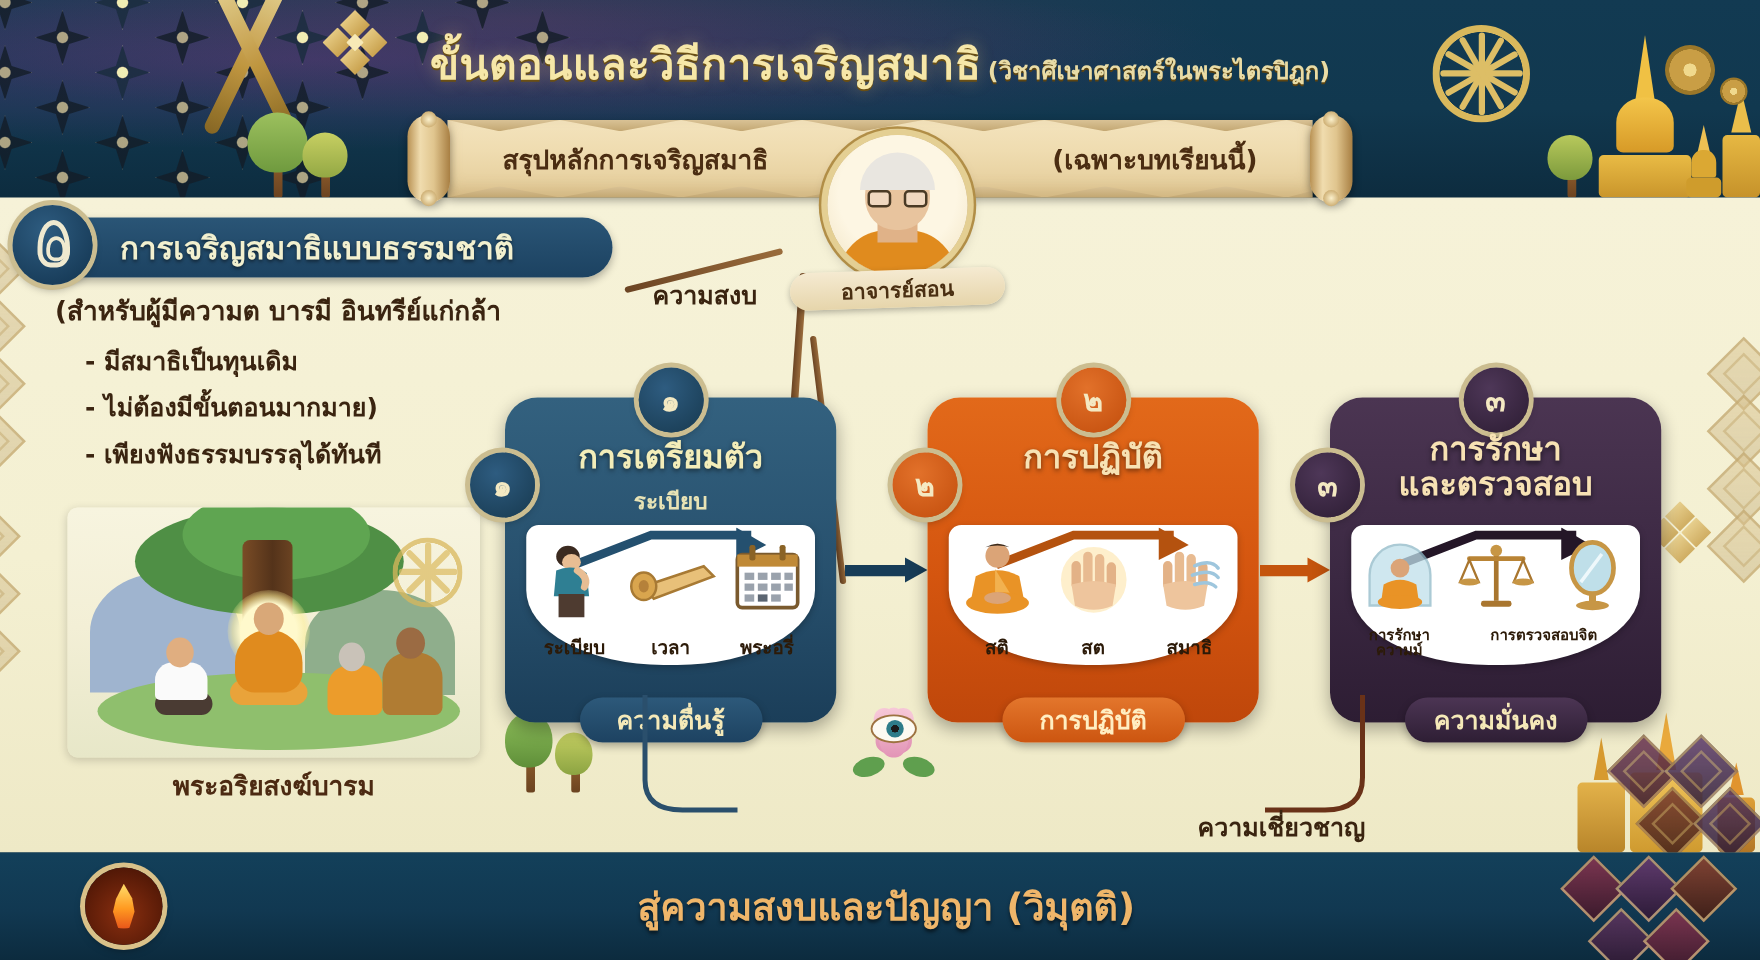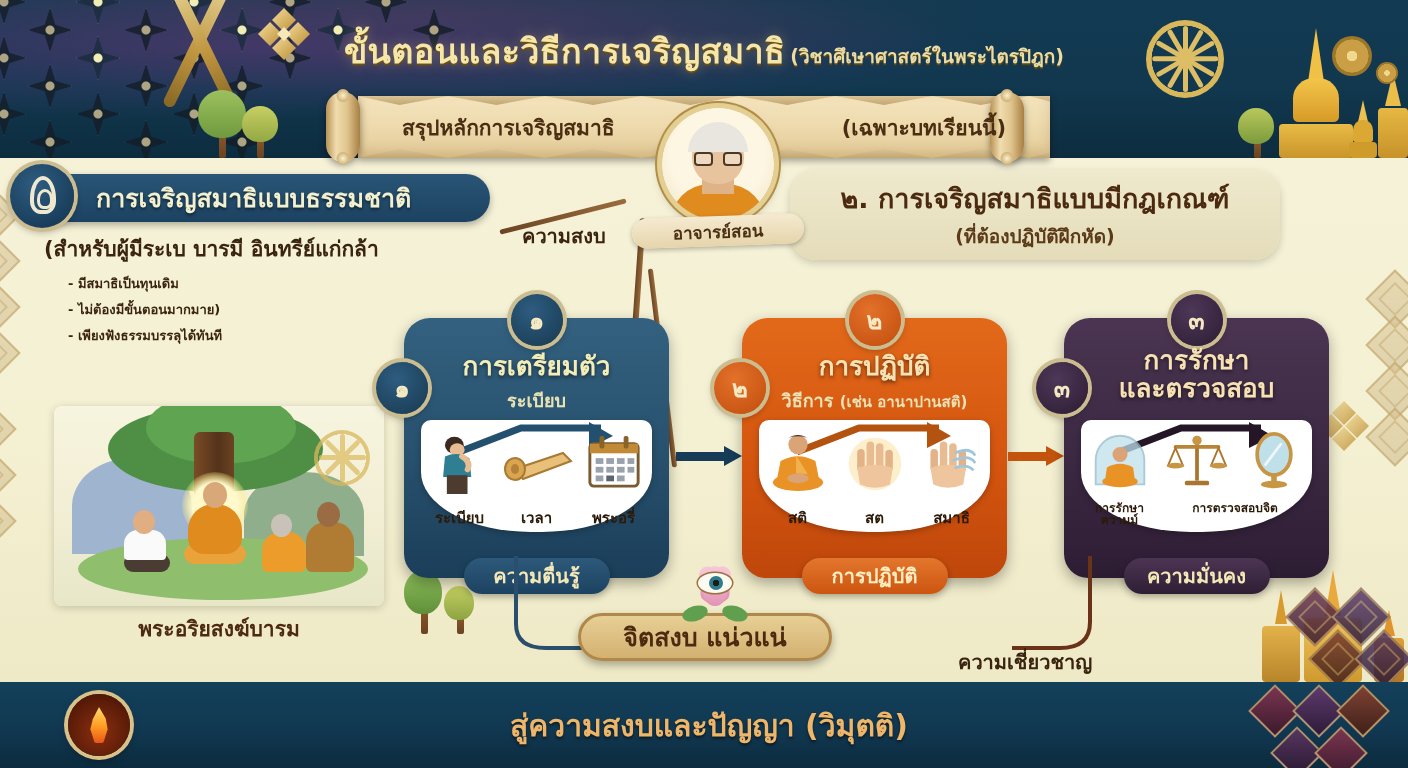--- a/index.html
+++ b/index.html
@@ -104,21 +104,21 @@
     position:absolute; top:6px; width:56px; height:56px;
   }
   .title-orn .petal {
     position:absolute; left:50%; top:50%; width:24px; height:24px; margin:-12px 0 0 -12px;
     background:linear-gradient(135deg,#f3dd9b,#bc8f36);
     clip-path:polygon(50% 0,100% 50%,50% 100%,0 50%);
   }
 
   
   .scroll {
-    position:absolute; left:326px; top:96px; width:698px; height:62px; z-index:14;
+    position:absolute; left:326px; top:96px; width:756px; height:62px; z-index:14;
   }
   .scroll-body {
     position:absolute; left:32px; top:0; width:692px; height:62px;
     background:linear-gradient(180deg,#f3e3bd 0%, #efdcb0 40%, #e3cb98 100%);
     box-shadow:inset 0 -6px 12px rgba(150,110,50,.25), 0 3px 7px rgba(0,0,0,.35);
   }
   .scroll-body:before, .scroll-body:after {
     content:""; position:absolute; left:0; width:100%; height:9px;
     background:linear-gradient(180deg,#d9c295,#c3a772);
   }
@@ -207,21 +207,21 @@
   .ear-badge .ear:after {
     content:""; position:absolute; left:3px; top:9px; width:10px; height:14px;
     border:3px solid #efe9cf; border-radius:50% 50% 40% 40%;
   }
 
   .nat-body {
     position:absolute; left:44px; top:74px; width:440px;
     color:#3a2410;
   }
   .nat-lead { font-size:21px; font-weight:bold; margin-bottom:8px; }
-  .nat-list li { list-style:none; font-size:13px; font-weight:bold; margin:5px 0 5px 24px; }
+  .nat-list li { list-style:none; font-size:20px; font-weight:bold; margin:5px 0 5px 24px; }
 
   
   .scene {
     position:absolute; left:54px; top:248px; width:330px; height:200px;
     border-radius:8px; overflow:hidden;
     background:linear-gradient(180deg,#f7f4df 0%, #f3efd6 48%, #e7e7c8 100%);
     box-shadow:0 2px 8px rgba(0,0,0,.18);
   }
   .sc-hill { position:absolute; border-radius:50% 50% 0 0; }
   .sc-ground { position:absolute; left:24px; bottom:6px; width:290px; height:62px; border-radius:50%; background:#8fbf6d; }
@@ -574,21 +574,21 @@
     </div>
 
     <div class="nat-head">
       <span>การเจริญสมาธิแบบธรรมชาติ</span>
     </div>
     <div class="ear-badge">
         <span class="ear"></span>
       </div>
 
     <div class="nat-body">
-      <div class="nat-lead">(สำหรับผู้มีระเบ บารมี อินทรีย์แก่กล้า</div>
+      <div class="nat-lead">(สำหรับผู้มีความต บารมี อินทรีย์แก่กล้า</div>
       <ul class="nat-list">
         <li>- มีสมาธิเป็นทุนเดิม</li>
         <li>- ไม่ต้องมีขั้นตอนมากมาย)</li>
         <li>- เพียงฟังธรรมบรรลุได้ทันที</li>
       </ul>
     </div>
 
     <div class="scene">
       <div class="sc-hill" style="left:18px;top:52px;width:120px;height:96px;background:#9fb4cf"></div>
       <div class="sc-hill" style="left:190px;top:66px;width:120px;height:84px;background:#8fae8c"></div>
@@ -617,24 +617,20 @@
         </div>
       <div class="wheel sc-wheel">
         <i style="transform:rotate(0deg)"></i>
           <i style="transform:rotate(45deg)"></i>
         <i style="transform:rotate(90deg)"></i>
           <i style="transform:rotate(135deg)"></i>
       </div>
     </div>
     <div class="scene-cap">พระอริยสงฆ์บารม</div>
 
-    <div class="rule-head">
-      <div class="t1">๒. การเจริญสมาธิแบบมีกฎเกณฑ์</div>
-      <div class="t2">(ที่ต้องปฏิบัติฝึกหัด)</div>
-    </div>
 
     <div class="midlabel" style="left:522px;top:62px">ความสงบ</div>
 
     <div class="vine" style="left:630px;top:60px;width:6px;height:280px;transform:rotate(4deg)"></div>
     <div class="vine" style="left:660px;top:110px;width:5px;height:200px;transform:rotate(-7deg)"></div>
     <div class="vine" style="left:498px;top:56px;width:130px;height:5px;transform:rotate(-14deg)"></div>
 
     <div class="card c1">
       <div class="badge-top">๑</div>
       <div class="badge-side">๑</div>
@@ -696,24 +692,20 @@
 
     <div class="bigArrow" style="left:676px;top:288px;width:66px">
       <div class="bar" style="background:#173c57"></div>
       <div class="tip" style="border-left:18px solid #173c57"></div>
     </div>
 
     <div class="card c2">
       <div class="badge-top">๒</div>
       <div class="badge-side">๒</div>
       <div class="ttl">การปฏิบัติ</div>
-      <div class="sub">
-        <span>วิธีการ</span>
-        <span class="small">(เช่น อานาปานสติ)</span>
-      </div>
 
       <div class="icon-panel">
         <svg class="innerArrow" viewBox="0 0 172 34">
           <path d="M8 30 L70 6 L150 6" stroke="#b4520f" stroke-width="7" fill="none"></path>
           <path d="M138 0 L162 14 L138 26 Z" fill="#b4520f"></path>
         </svg>
         <div class="icon-row">
           <div class="icon-cell">
             <svg viewBox="0 0 64 62" width="62" height="60" style="position:absolute;left:50%;margin-left:-31px;top:4px">
               <circle cx="32" cy="13" r="10" fill="#dba477"></circle>
@@ -826,21 +818,20 @@
   </div>
 
   <div class="lotus">
     <span class="leaf" style="left:-2px;transform:rotate(-16deg)"></span>
     <span class="leaf" style="right:-2px;transform:rotate(16deg)"></span>
     <span class="petal" style="transform:rotate(-34deg) translateY(-2px)"></span>
     <span class="petal" style="transform:rotate(34deg) translateY(-2px)"></span>
     <span class="petal"></span>
     <span class="eye"></span>
   </div>
-  <div class="lotus-pill">จิตสงบ แน่วแน่</div>
 
   <div class="botband">
     <div class="flame-badge">
         <span class="flame"></span>
       </div>
     <div class="bot-text">
       <span class="p2">สู่ความสงบและปัญญา (วิมุตติ)</span>
     </div>
     <div class="bot-pattern">
       <div class="bp-tile" style="left:18px;top:10px;background:linear-gradient(135deg,#7a3550,#3b1a2c)"></div>

